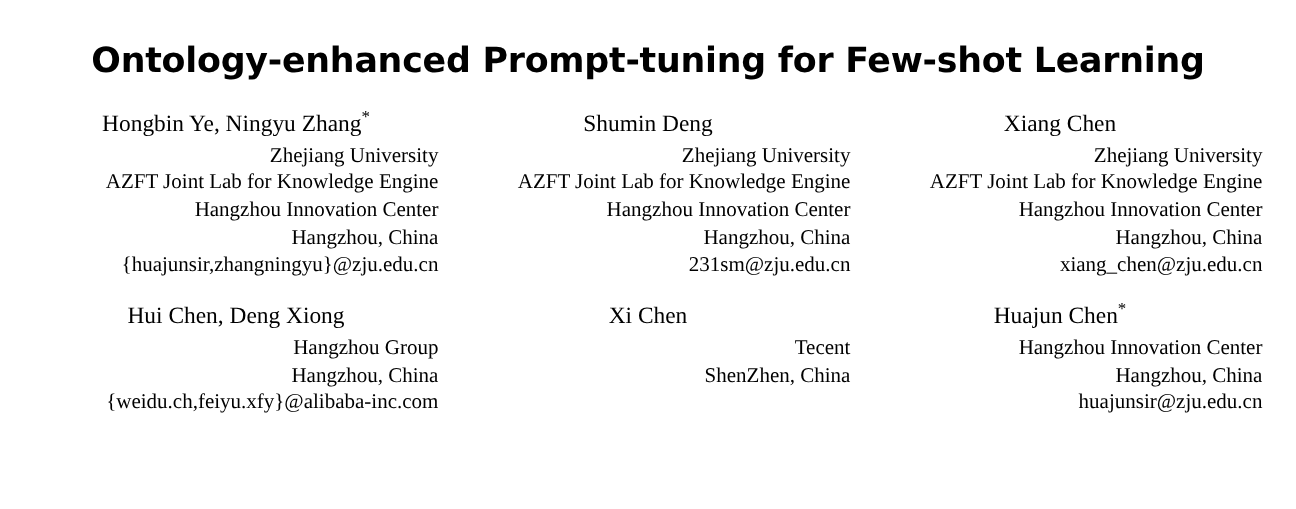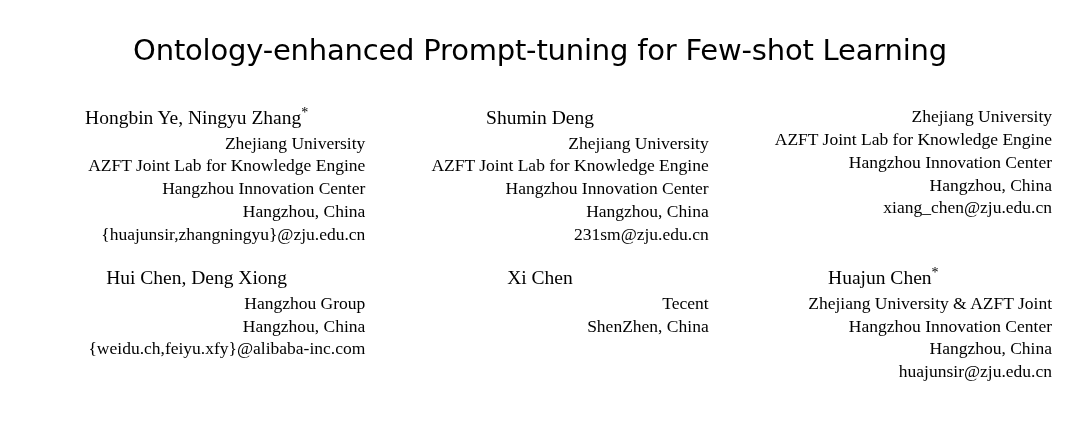--- a/index.html
+++ b/index.html
@@ -16,33 +16,33 @@
   }
   .page {
     width: 1080px;
     height: 424px;
     position: relative;
     box-sizing: border-box;
     padding: 0 28px;
   }
   .paper-title {
     font-family: "DejaVu Sans", sans-serif;
-    font-weight: normal;
+    font-weight: bold;
     font-size: 29px;
     text-align: center;
     letter-spacing: -0.2px;
     margin-top: 34px;
     margin-bottom: 0;
     line-height: 1.15;
   }
   .authors-grid {
     display: grid;
     grid-template-columns: repeat(3, 1fr);
     column-gap: 6px;
-    margin-top: 38px;
+    margin-top: 24px;
   }
   .author-block {
     text-align: center;
     line-height: 1.30;
     font-size: 17.5px;
   }
   .author-block .name {
     font-size: 19.5px;
     margin-bottom: 1px;
     white-space: nowrap;
@@ -85,20 +85,21 @@
     <div class="author-block">
       <div class="name"><span>Shumin Deng</span><span class="sup"></span></div>
       <div class="line">Zhejiang University</div>
       <div class="line">AZFT Joint Lab for Knowledge Engine</div>
       <div class="line">Hangzhou Innovation Center</div>
       <div class="line">Hangzhou, China</div>
       <div class="line">231sm@zju.edu.cn</div>
     </div>
 
     <div class="author-block">
+      <div class="name"><span>Xiang Chen</span><span class="sup"></span></div>
       <div class="line">Zhejiang University</div>
       <div class="line">AZFT Joint Lab for Knowledge Engine</div>
       <div class="line">Hangzhou Innovation Center</div>
       <div class="line">Hangzhou, China</div>
       <div class="line">xiang_chen@zju.edu.cn</div>
     </div>
 
   </div>
 
   <div class="authors-grid row-two">
@@ -111,21 +112,20 @@
     </div>
 
     <div class="author-block">
       <div class="name"><span>Xi Chen</span><span class="sup"></span></div>
       <div class="line">Tecent</div>
       <div class="line">ShenZhen, China</div>
     </div>
 
     <div class="author-block">
       <div class="name"><span>Huajun Chen</span><span class="sup">*</span></div>
-      <div class="line">Zhejiang University &amp; AZFT Joint</div>
       <div class="line">Hangzhou Innovation Center</div>
       <div class="line">Hangzhou, China</div>
       <div class="line">huajunsir@zju.edu.cn</div>
     </div>
 
   </div>
 
 </div>
 
 </body></html>

